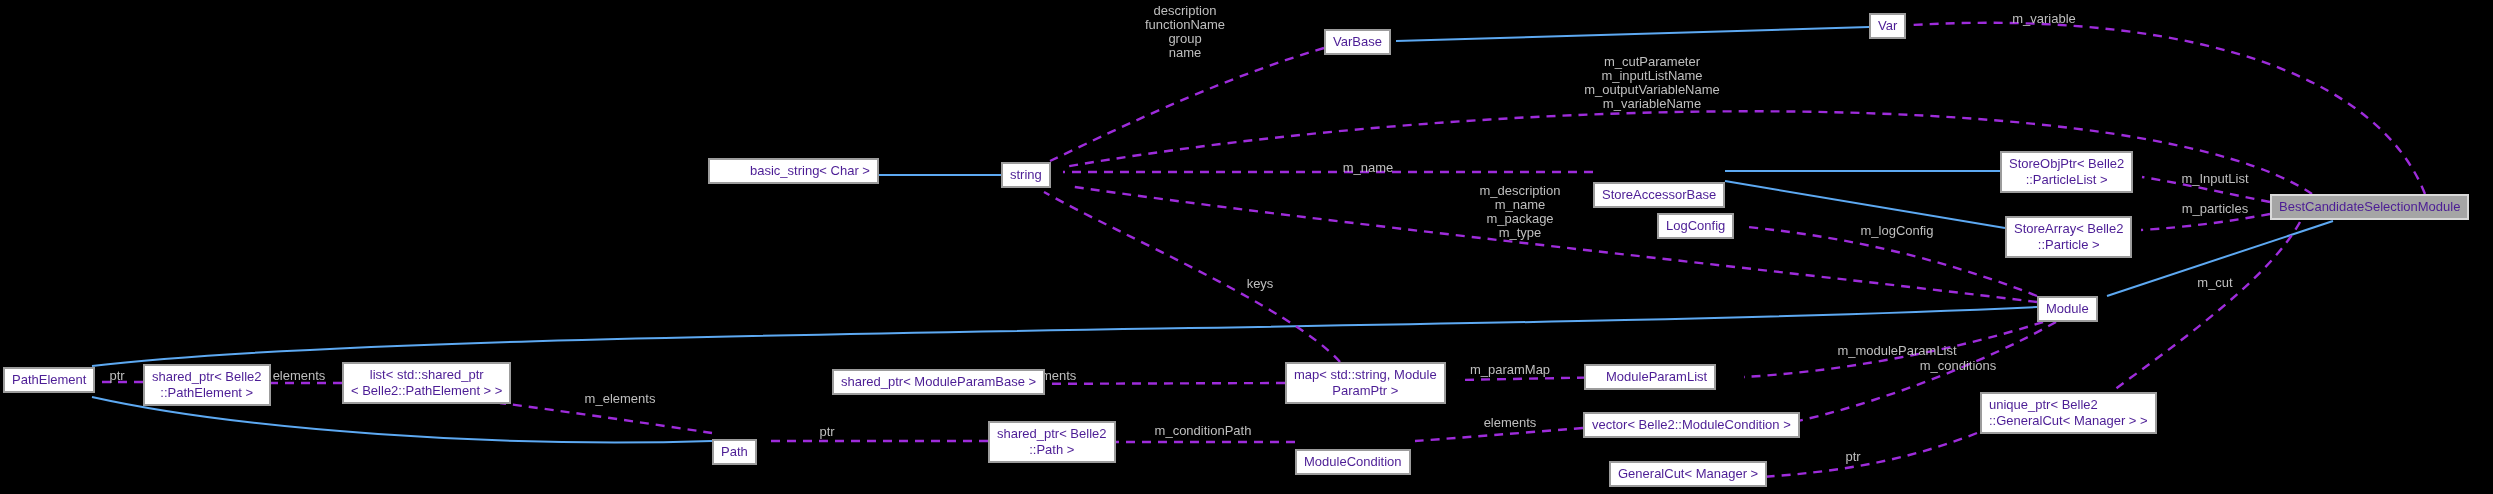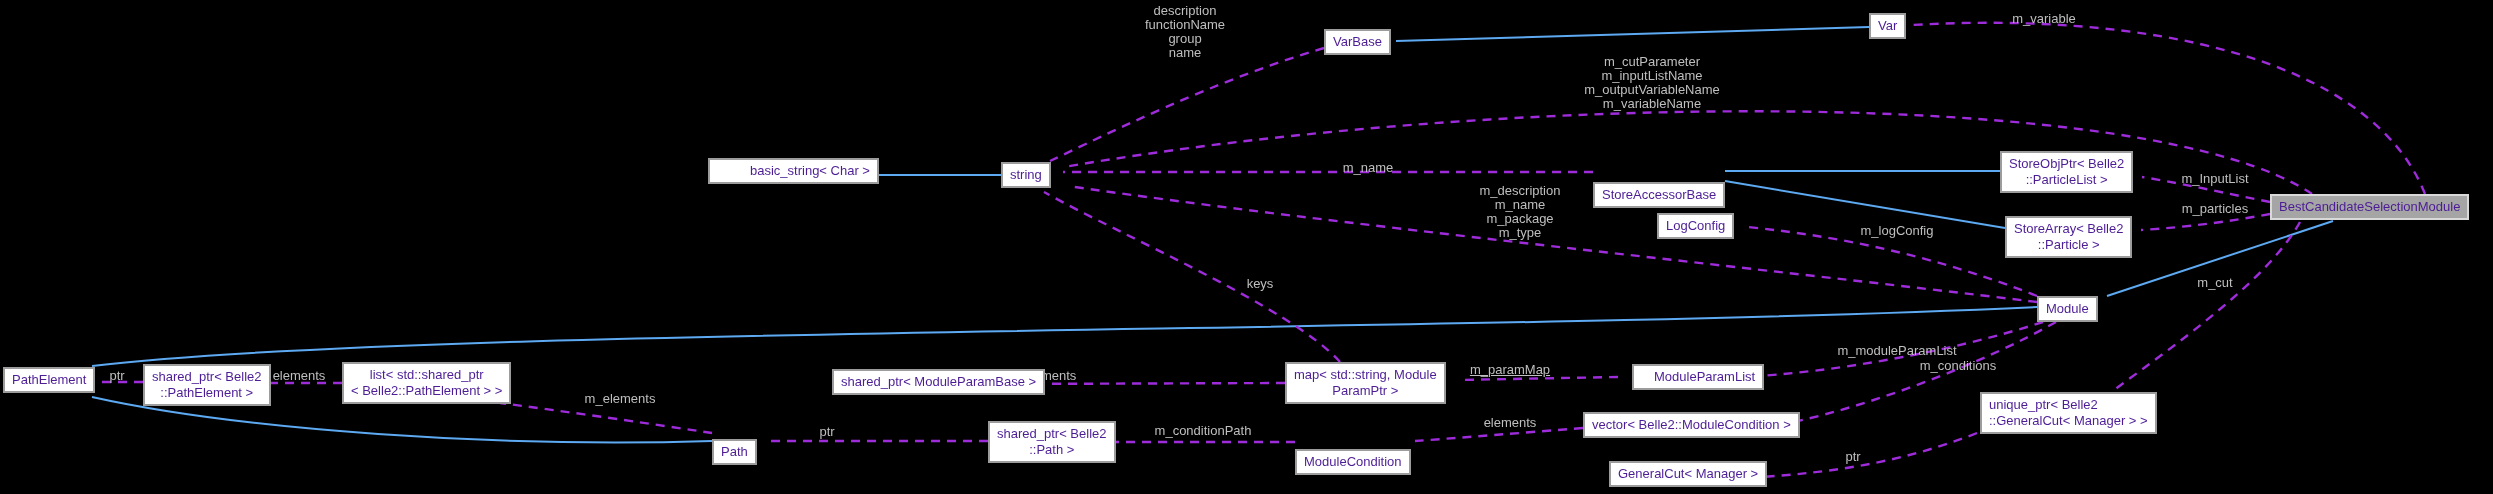--- a/index.html
+++ b/index.html
@@ -106,21 +106,21 @@
 ::PathElement &gt;</div>
   <div class="node" style="left:342px;top:362px;">list&lt; std::shared_ptr
 &lt; Belle2::PathElement &gt; &gt;</div>
   <div class="node" style="left:712px;top:427px;margin-top:12px;">Path</div>
   <div class="node" style="left:988px;top:421px;">shared_ptr&lt; Belle2
 ::Path &gt;</div>
   <div class="node" style="left:1295px;top:429px;margin-top:20px;">ModuleCondition</div>
   <div class="node" style="left:832px;top:369px;">shared_ptr&lt; ModuleParamBase &gt;</div>
   <div class="node" style="left:1285px;top:362px;">map&lt; std::string, Module
 ParamPtr &gt;</div>
-  <div class="node" style="left:1632px;top:364px;padding-left:20px;">ModuleParamList</div>
+  <div class="node" style="left:1584px;top:364px;padding-left:20px;">ModuleParamList</div>
   <div class="node" style="left:1583px;top:412px;">vector&lt; Belle2::ModuleCondition &gt;</div>
   <div class="node" style="left:1609px;top:461px;">GeneralCut&lt; Manager &gt;</div>
   <div class="node la" style="left:1980px;top:392px;">unique_ptr&lt; Belle2
 ::GeneralCut&lt; Manager &gt; &gt;</div>
 
   <div class="elabel" style="left:1185px;top:4px;text-align:center;">description
 functionName
 group
 name</div>
   <div class="elabel" style="left:2032px;top:12px;margin-left:12px;">m_variable</div>
@@ -137,19 +137,19 @@
   <div class="elabel" style="left:1260px;top:277px;">keys</div>
   <div class="elabel" style="left:2215px;top:172px;">m_InputList</div>
   <div class="elabel" style="left:2215px;top:202px;">m_particles</div>
   <div class="elabel" style="left:2215px;top:276px;">m_cut</div>
   <div class="elabel" style="left:117px;top:369px;">ptr</div>
   <div class="elabel" style="left:299px;top:369px;">elements</div>
   <div class="elabel" style="left:620px;top:392px;">m_elements</div>
   <div class="elabel" style="left:827px;top:425px;">ptr</div>
   <div class="elabel" style="left:1050px;top:369px;">elements</div>
   <div class="elabel" style="left:1203px;top:424px;">m_conditionPath</div>
-  <div class="elabel" style="left:1510px;top:363px;text-decoration:underline;">m_paramMap</div>
+  <div class="elabel" style="left:1510px;top:363px;">m_paramMap</div>
   <div class="elabel" style="left:1510px;top:416px;">elements</div>
   <div class="elabel" style="left:1897px;top:344px;">m_moduleParamList</div>
   <div class="elabel" style="left:1958px;top:359px;">m_conditions</div>
   <div class="elabel" style="left:1853px;top:450px;">ptr</div>
 
 </div>
 
 </body></html>

